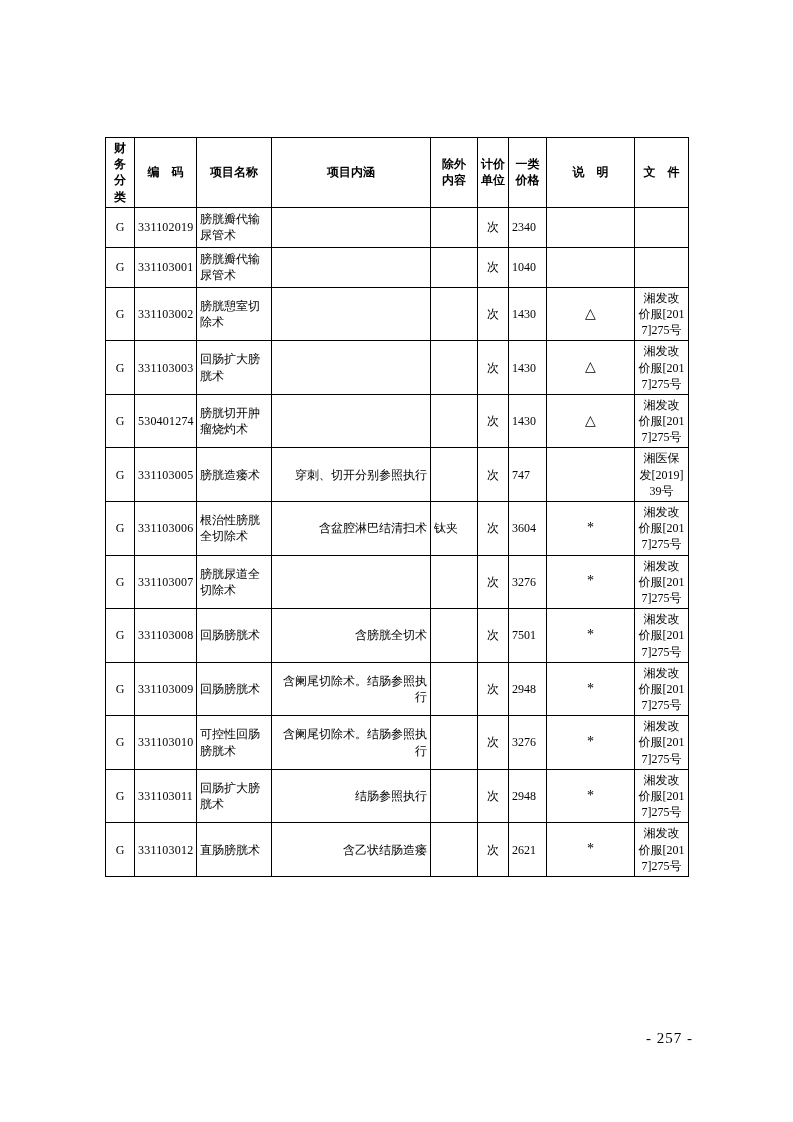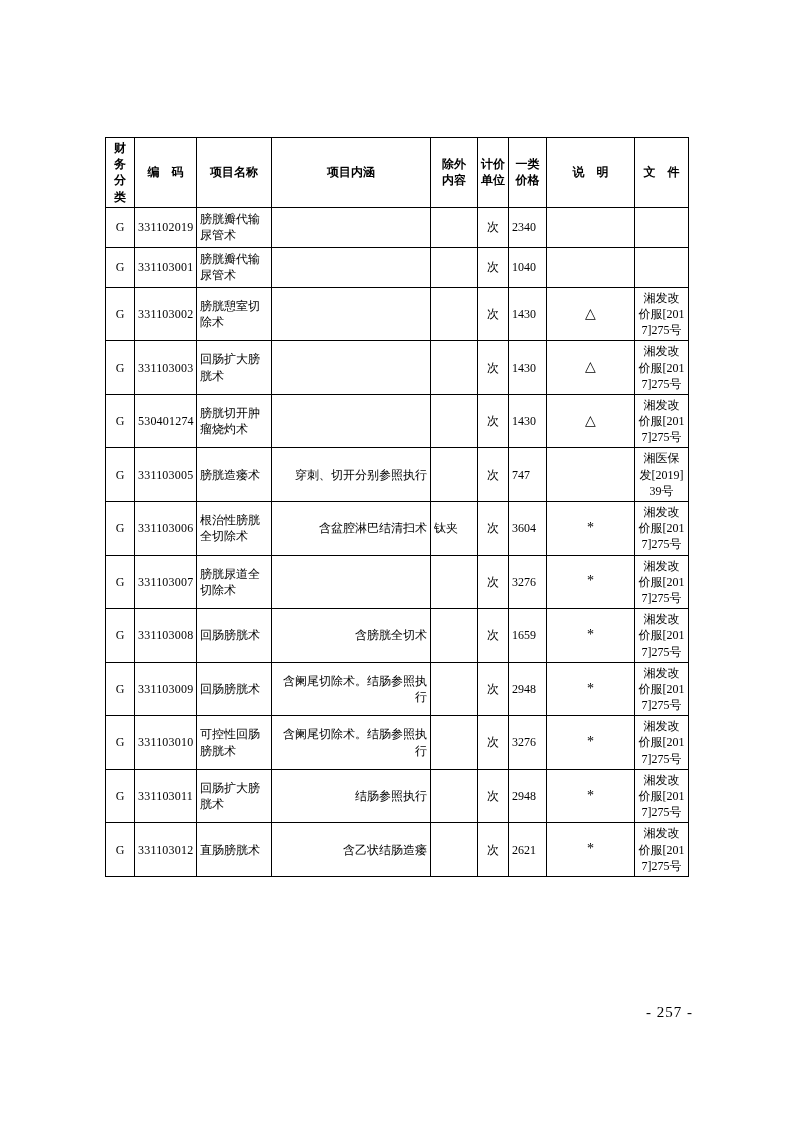--- a/index.html
+++ b/index.html
@@ -46,21 +46,21 @@
   td.col-name  { text-align: left; margin-left: 20px; }
   td.col-content { text-align: right; margin-top: 31px; }
   td.col-excluded { text-align: left; margin-left: 20px; }
   td.col-unit  { text-align: center; }
   td.col-price { }
   td.col-note  { text-align: center; font-size: 14px; }
   td.col-file  { text-align: center; word-break: break-all; }
   .page-number {
     position: absolute;
     right: 100px;
-    top: 1004px;
+    top: 1030px;
     font-size: 15px;
     letter-spacing: 1px;
   }
 </style>
 </head>
 <body>
 
 <div class="page">
 
   <table class="fee-table">
@@ -181,21 +181,21 @@
           <td class="col-note">*</td>
           <td class="col-file">湘发改价服[2017]275号</td>
         </tr>
         <tr>
           <td class="col-fin">G</td>
           <td class="col-code">331103008</td>
           <td class="col-name">回肠膀胱术</td>
           <td class="col-content">含膀胱全切术</td>
           <td class="col-excluded"></td>
           <td class="col-unit">次</td>
-          <td class="col-price">1659</td>
+          <td class="col-price">7501</td>
           <td class="col-note">*</td>
           <td class="col-file">湘发改价服[2017]275号</td>
         </tr>
         <tr>
           <td class="col-fin">G</td>
           <td class="col-code">331103009</td>
           <td class="col-name">回肠膀胱术</td>
           <td class="col-content">含阑尾切除术。结肠参照执行</td>
           <td class="col-excluded"></td>
           <td class="col-unit">次</td>

